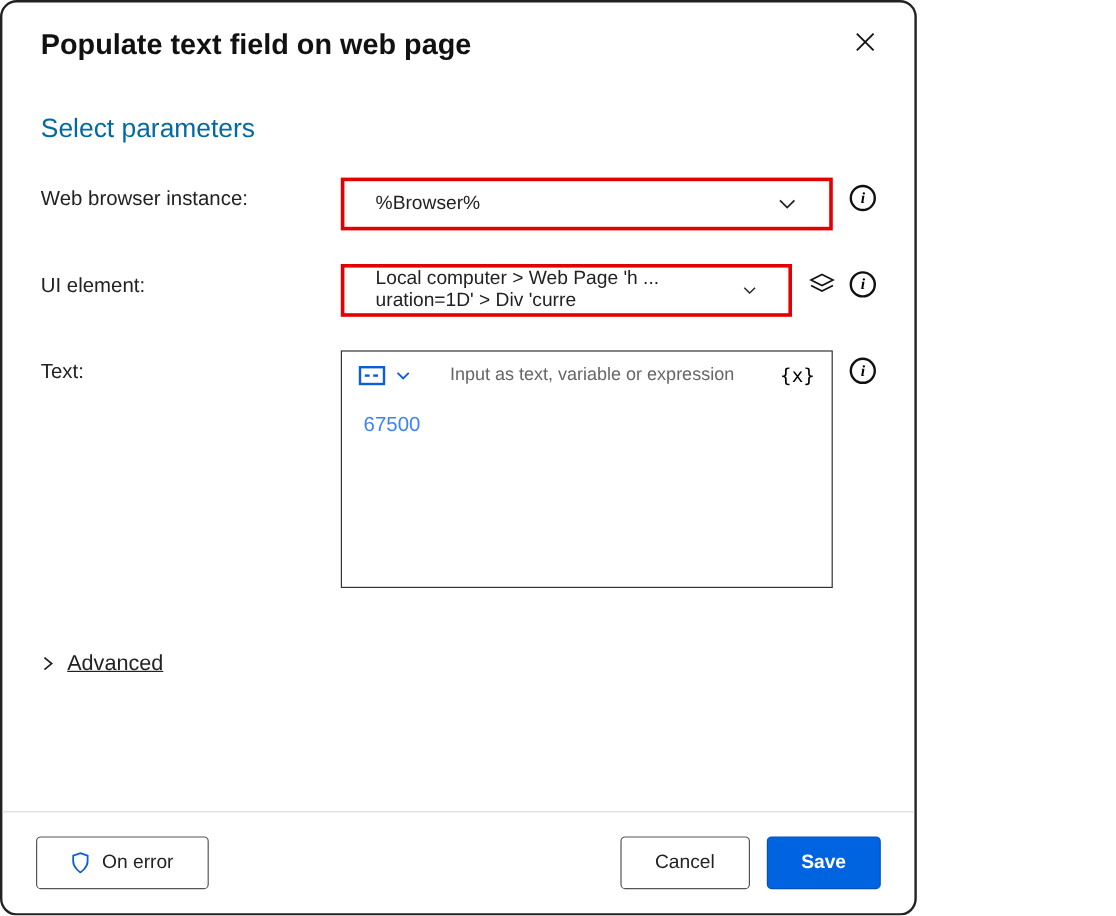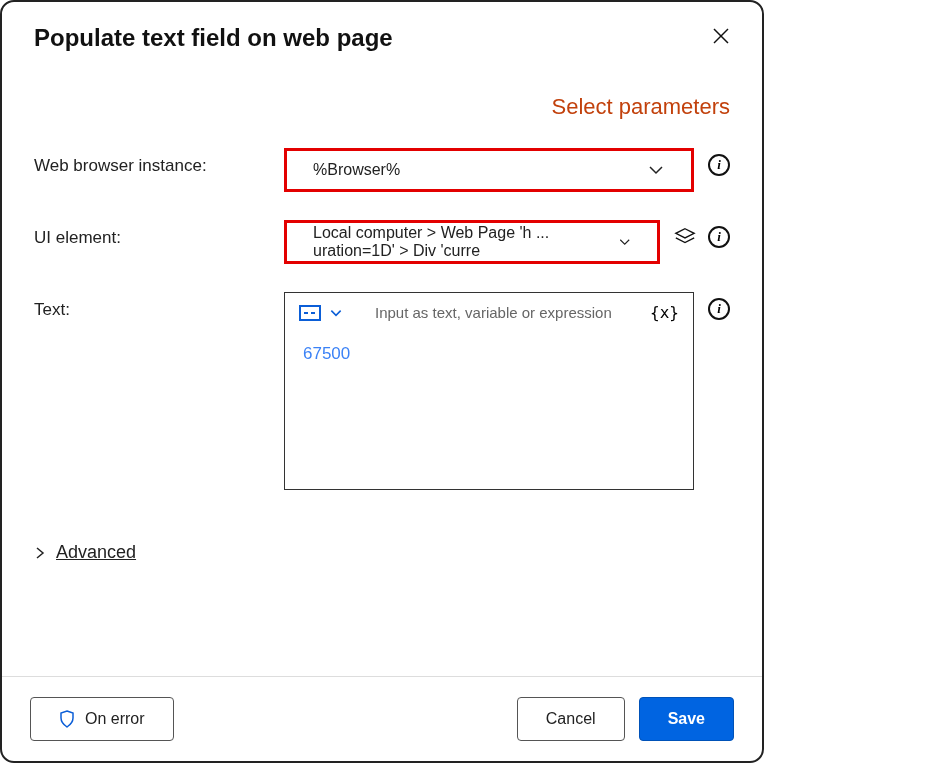--- a/index.html
+++ b/index.html
@@ -17,21 +17,21 @@
   .close-btn { font-size: 20px; cursor: pointer; color: #111; background:none; border:none; }
 
   .info-bar {
     background: #eef3fb; padding: 20px 32px; display: flex; align-items: center; gap: 16px;
     font-size: 16px; color: #222;
   }
   .info-bar a { color: #0b5ed7; text-decoration: underline; cursor: pointer; }
   .abc-icon { border: 1.5px solid #222; font-size: 10px; font-weight: 600; padding: 2px 4px; display: inline-block; }
 
   .body { flex: 1; padding: 24px 32px 0 32px; display: flex; flex-direction: column; overflow: auto; }
-  .section-title { font-size: 22px; color: #c2410c; margin-bottom: 28px; text-align: right; }
+  .section-title { font-size: 22px; color: #0369a1; margin-bottom: 28px; }
 
   .row { display: flex; align-items: flex-start; margin-bottom: 28px; }
   .row-label { width: 250px; flex-shrink: 0; font-size: 17px; color: #222; padding-top: 8px; }
   .row-control { flex: 1; }
   .row-icons { display: flex; align-items: center; gap: 12px; padding-left: 14px; padding-top: 6px; }
 
   .dropdown {
     width: 100%; height: 44px; border: 3px solid #e30000; 
     display: flex; align-items: center; justify-content: space-between;
     padding: 0 26px; font-size: 16px; color: #222; cursor: pointer; background: #fff;

